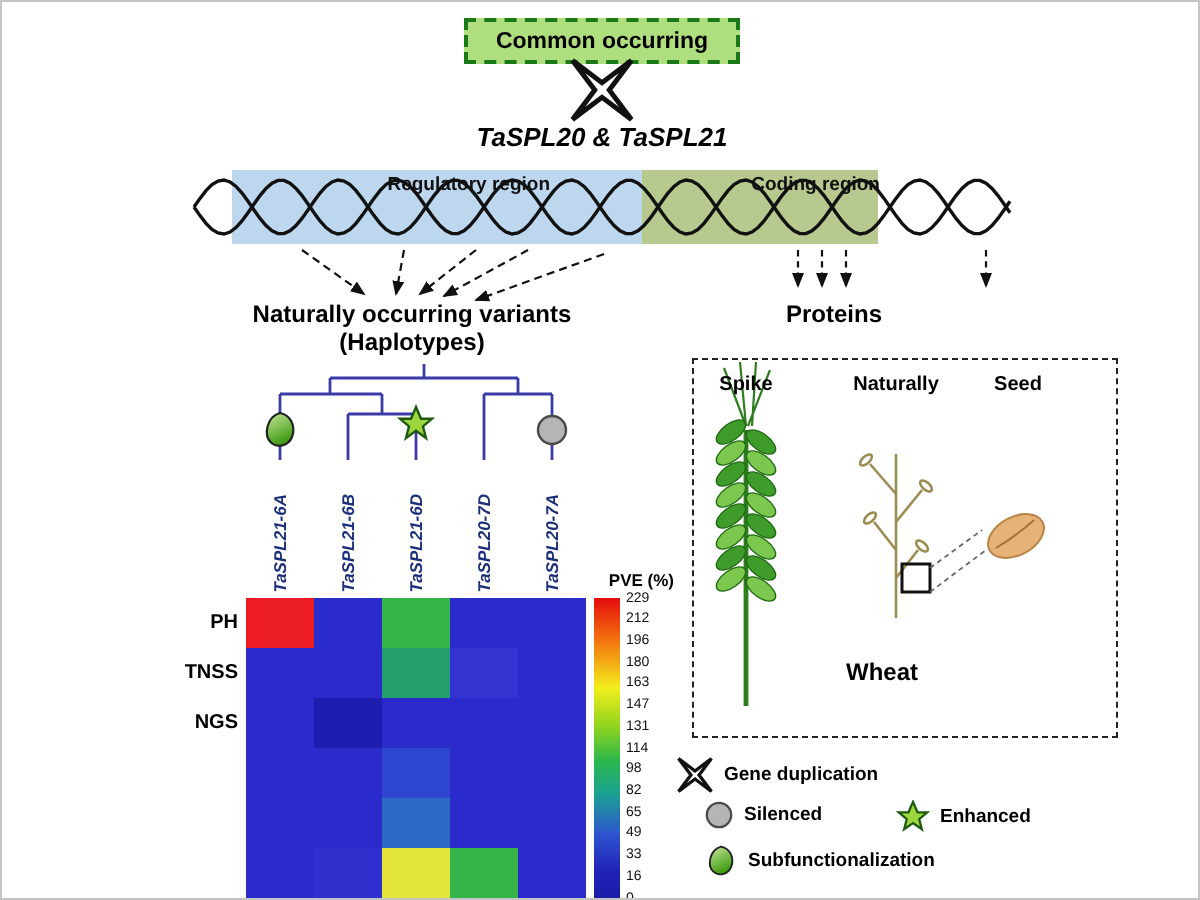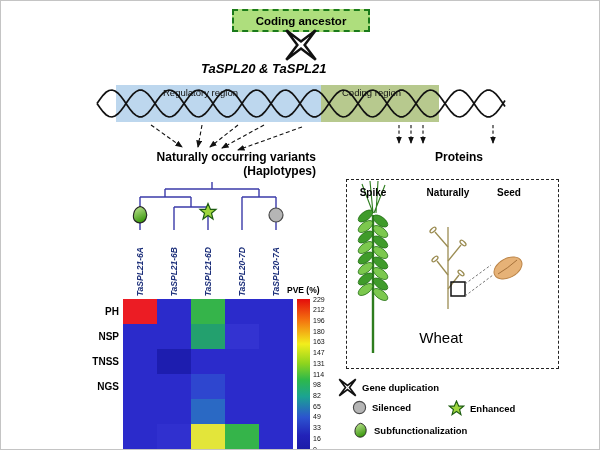--- a/index.html
+++ b/index.html
@@ -2,44 +2,44 @@
 <html><head>
 <meta charset="utf-8">
 <style>
   *{margin:0;padding:0;box-sizing:border-box}
   body{font-family:"Liberation Sans",sans-serif;background:#fff}
   .canvas{position:relative;width:600px;height:450px;background:#fff;border:1px solid #c4c4c4;overflow:hidden}
   .overlay{position:absolute;left:0;top:0;z-index:2;pointer-events:none}
   .region-rect{position:absolute;top:84px;height:37px;z-index:1}
   .reg{left:115px;width:205px;background:#bdd7ee}
   .cod{left:320px;width:118px;background:#b7c98e}
-  .region-label{position:absolute;top:86px;z-index:3;font-size:9.5px;font-weight:normal;color:#111;text-align:left}
+  .region-label{position:absolute;top:86px;z-index:3;font-size:9.5px;font-weight:bold;color:#111;text-align:right}
   .reg-label{left:162px;width:112px}
   .cod-label{left:341px;width:98px}
   .ancestor-box{position:absolute;left:231px;top:8px;width:138px;height:23px;background:#aede7d;border:2.5px dashed #1a7a1a;display:flex;align-items:center;justify-content:center;font-weight:bold;font-size:11.5px;z-index:3}
   .dup-top{position:absolute;left:283px;top:27px;z-index:3}
-  .gene-names{position:absolute;left:200px;top:60px;width:200px;text-align:left;font-style:italic;font-weight:bold;font-size:13px;z-index:3}
-  .hap-title{position:absolute;left:95px;top:149px;width:220px;text-align:right;font-weight:bold;font-size:12px;line-height:14px;z-index:3}
+  .gene-names{position:absolute;left:200px;top:60px;width:200px;text-align:center;font-style:italic;font-weight:bold;font-size:13px;z-index:3}
+  .hap-title{position:absolute;left:95px;top:149px;width:220px;text-align:center;font-weight:bold;font-size:12px;line-height:14px;z-index:3}
   .hap-labels .hap-label{position:absolute;top:233px;width:34px;height:62px;display:flex;align-items:flex-end;justify-content:center;z-index:3}
   .hap-label span{writing-mode:vertical-rl;transform:rotate(180deg);font-size:8.5px;font-weight:bold;font-style:italic;color:#1c2f7a;white-space:nowrap}
   .hm-grid{position:absolute;left:122px;top:298px;width:170px;height:150px;display:grid;grid-template-columns:repeat(5,1fr);grid-template-rows:repeat(6,1fr);z-index:3}
   .hm-rowlabels{position:absolute;left:72px;top:298px;width:46px;z-index:3}
   .hm-rowlabels div{height:25px;line-height:25px;text-align:right;font-weight:bold;font-size:10px}
-  .cb-title{position:absolute;left:286px;top:284px;width:50px;text-align:left;font-size:8.5px;font-weight:bold;z-index:3}
+  .cb-title{position:absolute;left:286px;top:284px;width:50px;text-align:right;font-size:8.5px;font-weight:bold;z-index:3}
   .cb-grad{position:absolute;left:296px;top:298px;width:13px;height:150px;z-index:3;
     background:linear-gradient(180deg,#e40c0c 0%,#f4720f 14%,#f2ee1c 30%,#8ed41e 43%,#2db84b 54%,#1ba392 65%,#2c53cf 79%,#2222b8 91%,#1b1ba8 100%)}
   .cb-ticks{position:absolute;left:312px;top:298px;width:26px;height:150px;z-index:3}
   .cb-ticks div{position:absolute;font-size:7px;line-height:7px;color:#111}
   .proteins-box{position:absolute;left:345px;top:178px;width:213px;height:190px;border:1.8px dashed #222;z-index:1}
-  .proteins-title{position:absolute;left:392px;top:149px;width:90px;text-align:right;font-weight:bold;font-size:12px;z-index:3}
+  .proteins-title{position:absolute;left:392px;top:149px;width:90px;text-align:left;font-weight:bold;font-size:12px;z-index:3}
   .organ-label{position:absolute;top:186px;font-size:10px;font-weight:600;text-align:center;z-index:3}
   .ol-spike{left:350px;width:44px}
   .ol-spikelet{left:419px;width:56px}
   .ol-seed{left:487px;width:42px}
-  .wheat-label{position:absolute;left:400px;top:328px;width:80px;text-align:center;font-weight:normal;font-size:15px;z-index:3}
+  .wheat-label{position:absolute;left:400px;top:328px;width:80px;text-align:center;font-weight:bold;font-size:12px;z-index:3}
   .legend-row{position:absolute;display:flex;align-items:center;gap:5px;font-size:9.5px;font-weight:bold;z-index:3}
   .lr1{left:337px;top:377px}.lr2a{left:351px;top:399px}.lr2b{left:447px;top:399px}.lr3{left:351px;top:421px}
 </style>
 </head>
 <body>
 
 <div class="canvas">
 
   <div class="region-rect reg"></div>
   <div class="region-rect cod"></div>
@@ -137,21 +137,21 @@
       <path d="M464,283 L490,264 M464,295 L492,274" stroke="#666" stroke-width="0.9" stroke-dasharray="2.5 2"></path>
     </g>
 
     <g>
       <ellipse cx="507" cy="267" rx="15" ry="9.5" transform="rotate(-28 507 267)" fill="#e6b277" stroke="#bb8447" stroke-width="1"></ellipse>
       <path d="M497,273 Q507,267 516,259" stroke="#a5713a" stroke-width="1" fill="none"></path>
     </g>
   </svg>
 
   <div class="ancestor-box">
-    <span>Coding ancestor</span>
+    <span>Common occurring</span>
   </div>
   <svg class="dup-top" width="34" height="34" viewBox="-15 -15 30 30">
     <path d="M13,-13 L3.2,0 L13,13 L0,3.2 L-13,13 L-3.2,0 L-13,-13 L0,-3.2 Z" fill="#fff" stroke="#111" stroke-width="2.2"></path>
   </svg>
   <div class="gene-names">TaSPL20 &amp; TaSPL21</div>
 
   <div class="region-label reg-label">Regulatory region</div>
   <div class="region-label cod-label">Coding region</div>
 
   <div class="hap-title">
@@ -171,21 +171,20 @@
       <div class="hap-label" style="left: 224px;">
         <span>TaSPL20-7D</span>
       </div>
       <div class="hap-label" style="left: 258px;">
         <span>TaSPL20-7A</span>
       </div>
     </div>
 
   <div class="hm-rowlabels">
       <div>PH</div>
-      <div>NSP</div>
       <div>TNSS</div>
       <div>NGS</div>
     </div>
   <div class="hm-grid">
       <div title="PH / TaSPL21-6A: 229%" style="background: rgb(236, 28, 36);"></div>
       <div title="PH / TaSPL21-6B: 20%" style="background: rgb(43, 43, 203);"></div>
       <div title="PH / TaSPL21-6D: 115%" style="background: rgb(53, 180, 74);"></div>
       <div title="PH / TaSPL20-7D: 20%" style="background: rgb(43, 43, 203);"></div>
       <div title="PH / TaSPL20-7A: 20%" style="background: rgb(43, 43, 203);"></div>
       <div title="NSP / TaSPL21-6A: 20%" style="background: rgb(43, 43, 203);"></div>

